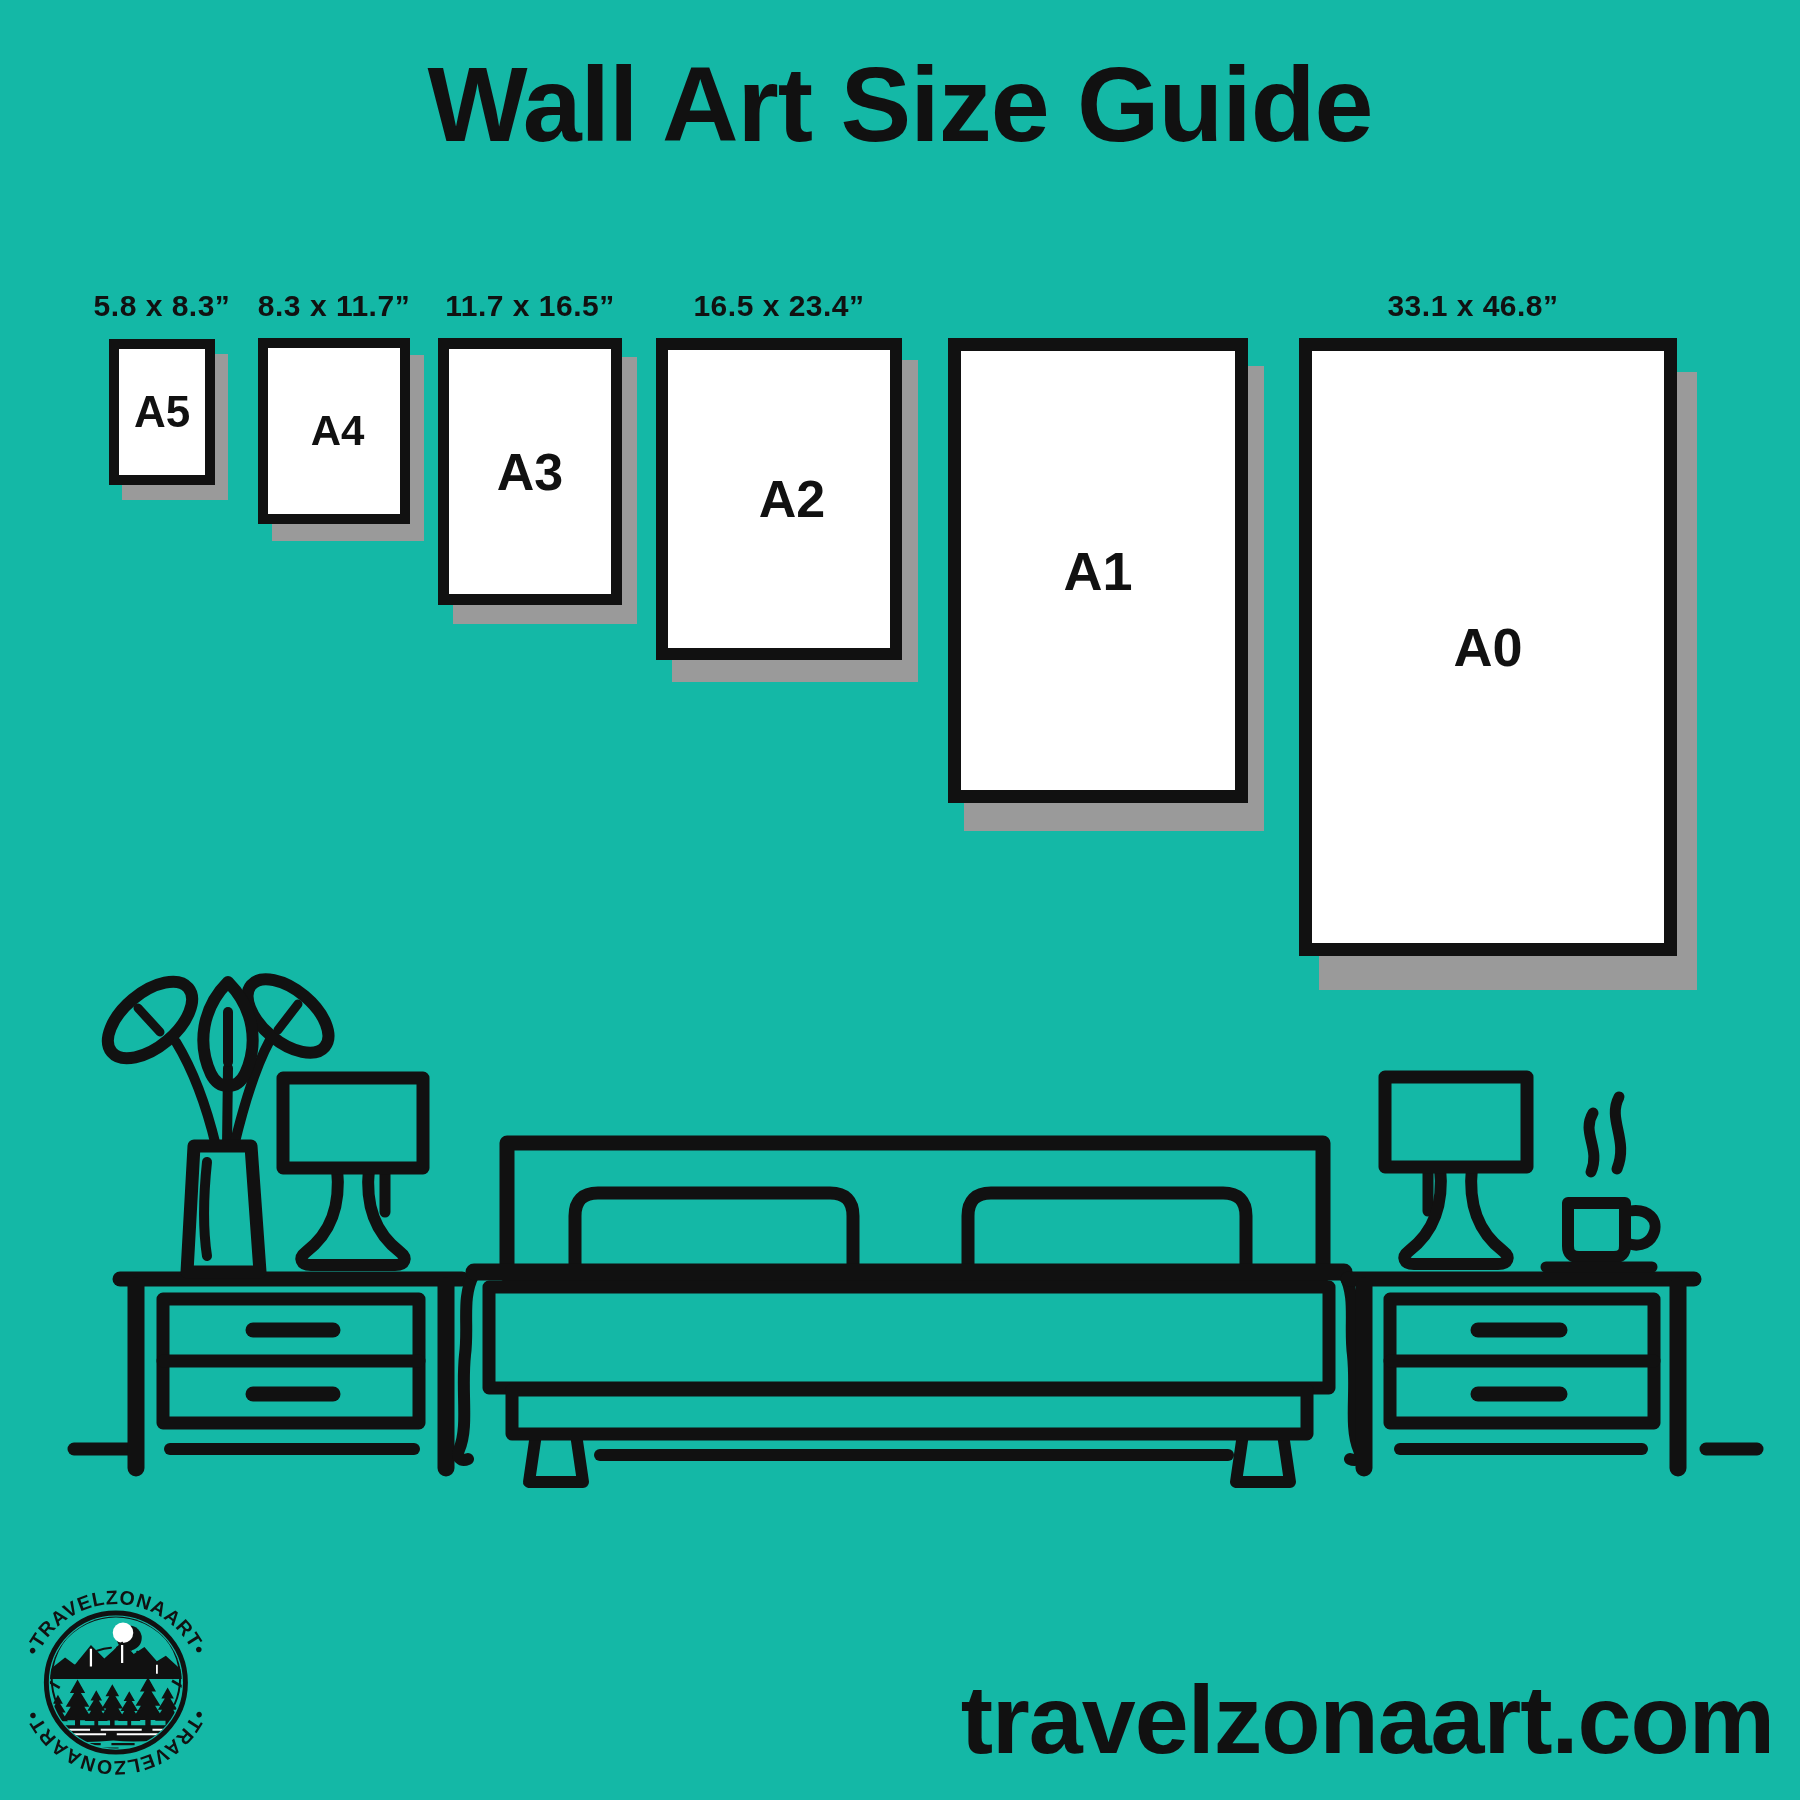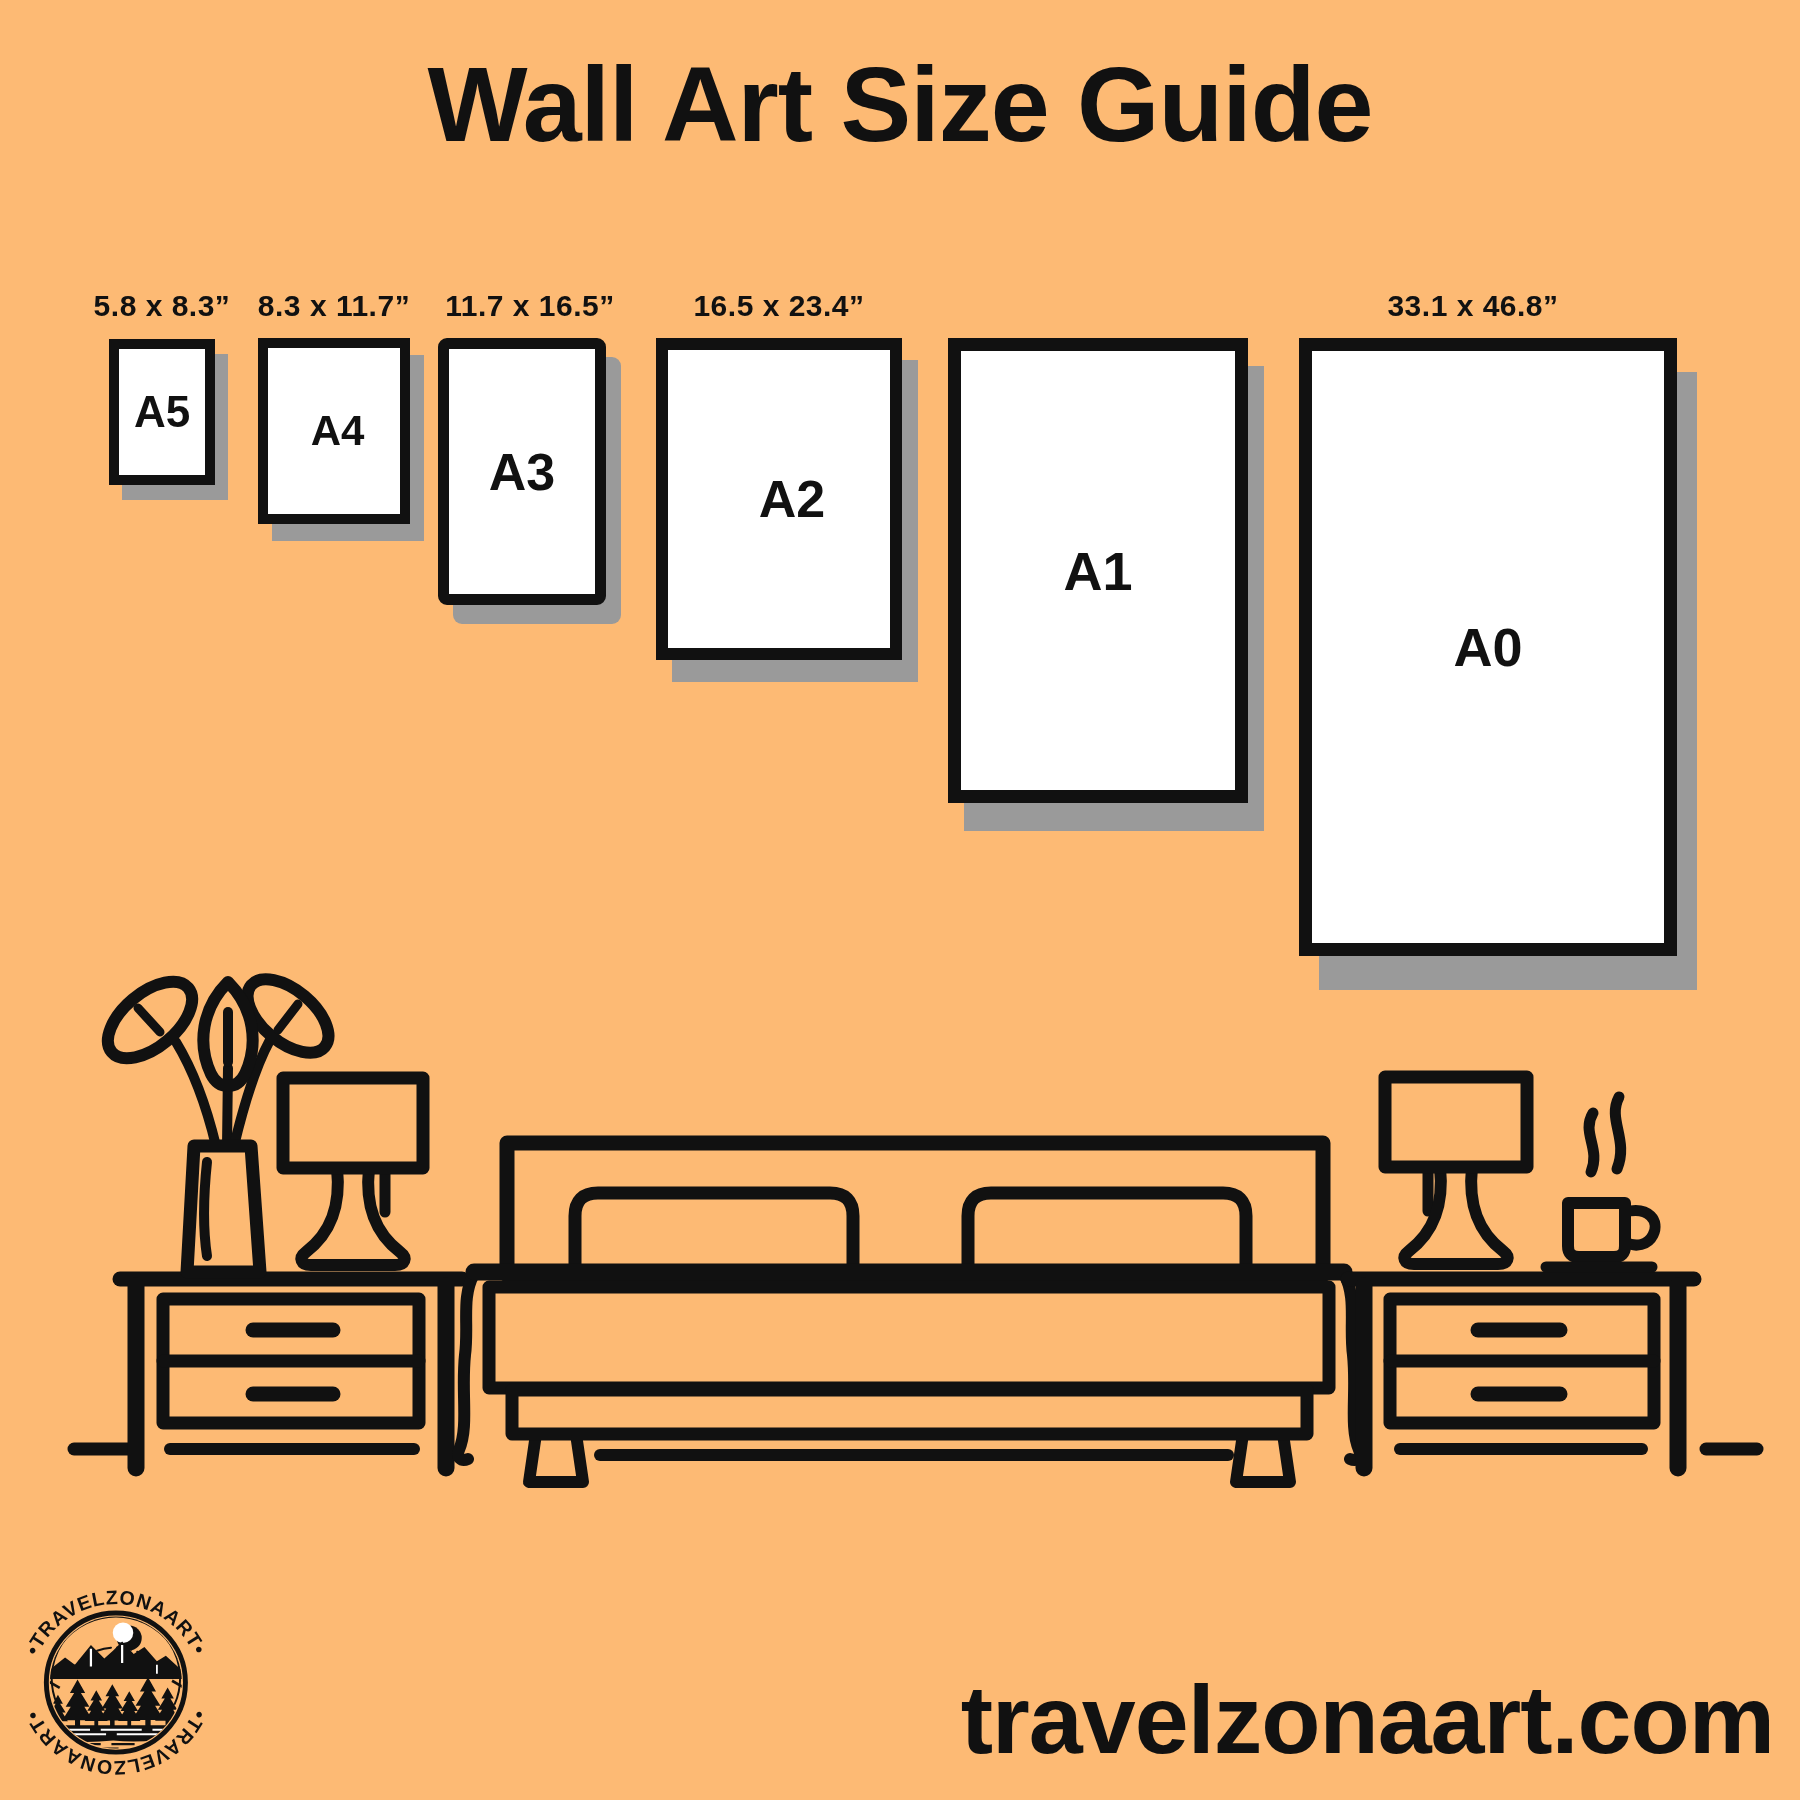--- a/index.html
+++ b/index.html
@@ -1,17 +1,17 @@
 <!DOCTYPE html>
 <html><head>
 <meta charset="utf-8">
 <style>
   html,body { margin:0; padding:0; background:#ffffff; }
   .canvas {
-    position:relative; width:1800px; height:1800px; background:#fdba74;
+    position:relative; width:1800px; height:1800px; background:#14b8a6;
     font-family:"Liberation Sans","DejaVu Sans",sans-serif; color:#111111;
     overflow:hidden;
   }
   .page-title {
     position:absolute; left:0; top:44px; width:100%;
     text-align:center; font-size:106px; font-weight:700; letter-spacing:-1px;
     color:#111111;
   }
   .size-label {
     position:absolute; top:288px; width:420px; text-align:center;
@@ -47,21 +47,21 @@
   <div class="size-label" style="left:320px;">11.7 x 16.5”</div>
   <div class="size-label" style="left:569px;">16.5 x 23.4”</div>
   <div class="size-label" style="left:1263px;">33.1 x 46.8”</div>
 
   <div class="paper" style="left:109px; top:339px; width:106px; height:146px; border-width:10px; box-shadow:13px 15px 0 0 #9a9a9a;">
     <span class="paper-name" style="font-size:44px;">A5</span>
   </div>
   <div class="paper" style="left:258px; top:338px; width:152px; height:186px; border-width:10px; box-shadow:14px 17px 0 0 #9a9a9a;">
     <span class="paper-name" style="font-size:42px;margin-left:7px;">A4</span>
   </div>
-  <div class="paper" style="left:438px; top:338px; width:168px; height:267px; border-width:11px; box-shadow:15px 19px 0 0 #9a9a9a;border-radius:9px;">
+  <div class="paper" style="left:438px; top:338px; width:184px; height:267px; border-width:11px; box-shadow:15px 19px 0 0 #9a9a9a;">
     <span class="paper-name" style="font-size:52px;">A3</span>
   </div>
   <div class="paper" style="left:656px; top:338px; width:246px; height:322px; border-width:12px; box-shadow:16px 22px 0 0 #9a9a9a;padding-left:26px;">
     <span class="paper-name" style="font-size:52px;">A2</span>
   </div>
   <div class="paper" style="left:948px; top:338px; width:300px; height:465px; border-width:13px; box-shadow:16px 28px 0 0 #9a9a9a;text-align:right;">
     <span class="paper-name" style="font-size:54px;">A1</span>
   </div>
   <div class="paper" style="left:1299px; top:338px; width:378px; height:618px; border-width:13px; box-shadow:20px 34px 0 0 #9a9a9a;">
     <span class="paper-name" style="font-size:54px;">A0</span>

